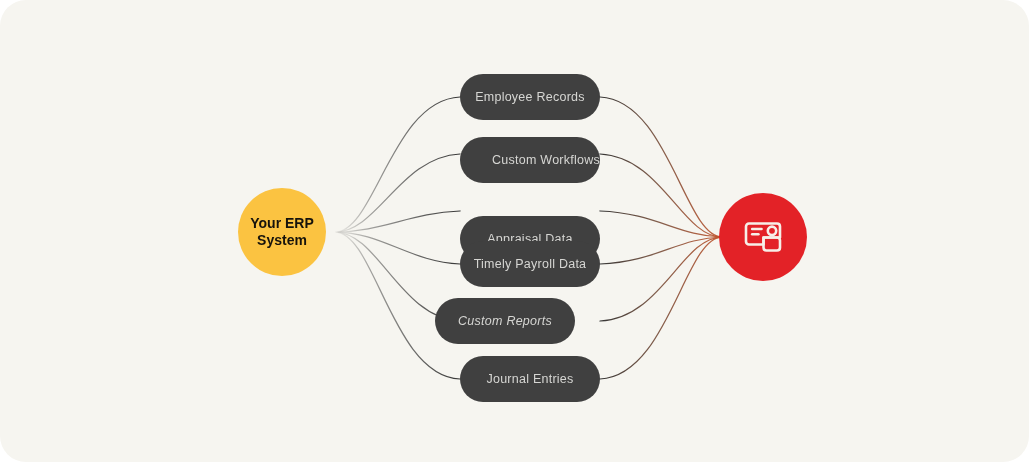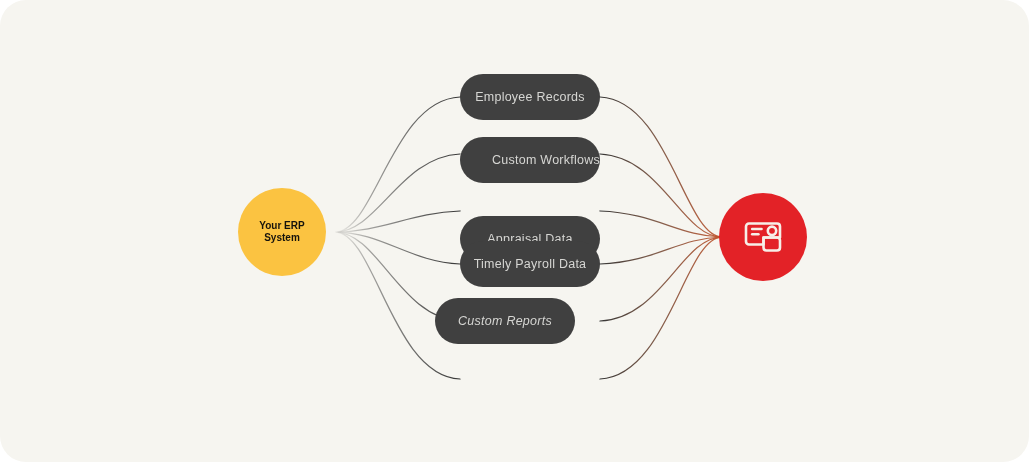--- a/index.html
+++ b/index.html
@@ -63,21 +63,21 @@
     height: 88px;
     border-radius: 50%;
     background: #FBC341;
     display: flex;
     align-items: center;
     justify-content: center;
     text-align: center;
   }
   #source-node .src-label {
     color: #16130C;
-    font-size: 10px;
+    font-size: 14px;
     font-weight: bold;
     line-height: 1.25;
     font-family: "Liberation Sans", sans-serif;
     white-space: pre-line;
   }
   #target-node {
     position: absolute;
     left: 719px;
     top: 193px;
     width: 88px;
@@ -149,20 +149,23 @@
     </div>
     <div class="node-pill" style="left:460px; top:188px;margin-top:28px;">
       <span class="pill-label">Appraisal Data</span>
     </div>
     <div class="node-pill" style="left:460px; top:241px;">
       <span class="pill-label">Timely  Payroll Data</span>
     </div>
     <div class="node-pill" style="left:435px; top:298px;font-style:italic;">
       <span class="pill-label">Custom  Reports</span>
     </div>
+    <div class="node-pill" style="left:460px; top:356px;">
+      <span class="pill-label">Journal Entries</span>
+    </div>
 
     <div id="target-node">
       <svg class="target-icon" viewBox="0 0 48 48" xmlns="http://www.w3.org/2000/svg" fill="none" stroke="#F7EFE8" stroke-width="2.6" stroke-linecap="round" stroke-linejoin="round">
         <path d="M7 13.5 C7 11.8 8.3 10.5 10 10.5 L38 10.5 C39.7 10.5 41 11.8 41 13.5 L41 24.5 L24.5 24.5 L24.5 31.5 L10 31.5 C8.3 31.5 7 30.2 7 28.5 Z"></path>
         <circle cx="33" cy="17.8" r="4.2"></circle>
         <line x1="13.2" y1="16" x2="22.5" y2="16"></line>
         <line x1="13.2" y1="21.2" x2="19.4" y2="21.2"></line>
         <path d="M24.5 24.5 L38 24.5 C39.7 24.5 41 25.8 41 27.5 L41 34.5 C41 36.2 39.7 37.5 38 37.5 L27.5 37.5 C25.8 37.5 24.5 36.2 24.5 34.5 Z"></path>
       </svg>
     </div>

